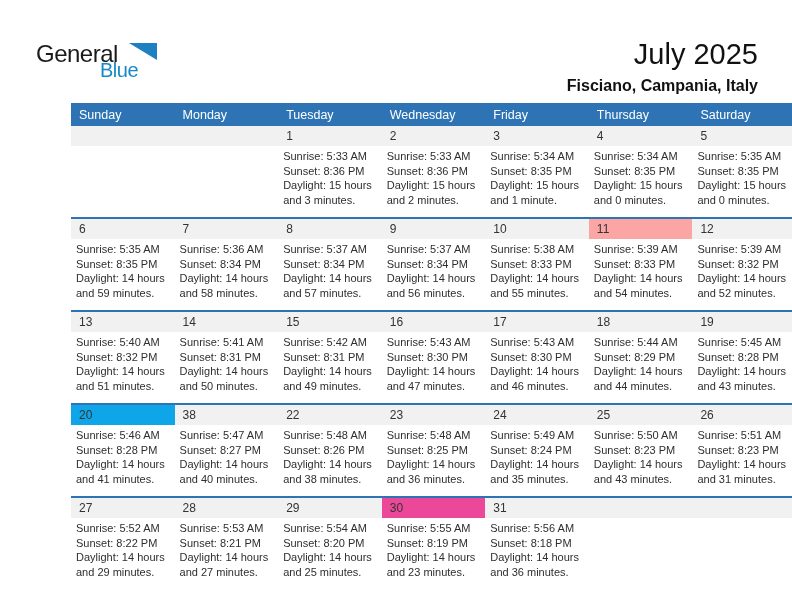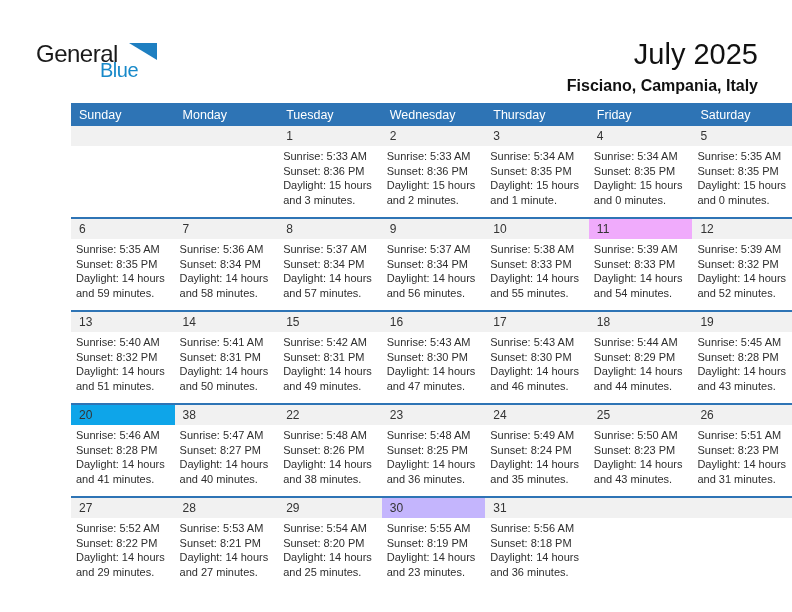--- a/index.html
+++ b/index.html
@@ -48,22 +48,22 @@
     <div class="month-title">July 2025</div>
     <div class="location">Fisciano, Campania, Italy</div>
   </div>
 
   <div class="calendar">
     <div class="weekday-row" id="weekday-row" style="background: rgb(46, 116, 181);">
         <div class="weekday-cell">Sunday</div>
         <div class="weekday-cell">Monday</div>
         <div class="weekday-cell">Tuesday</div>
         <div class="weekday-cell">Wednesday</div>
+        <div class="weekday-cell">Friday</div>
         <div class="weekday-cell">Thursday</div>
-        <div class="weekday-cell">Friday</div>
         <div class="weekday-cell">Saturday</div>
       </div>
     <div id="weeks-container">
         <div class="week-row" style="border-top-color: rgb(46, 116, 181);">
           <div class="cell">
     <div class="day-band" style="background: rgb(241, 241, 241);"></div>
     <div class="cell-body">
       <div class="cell-line"></div>
       <div class="cell-line"></div>
       <div class="cell-line"></div>
@@ -165,21 +165,21 @@
           <div class="cell">
     <div class="day-band" style="background: rgb(241, 241, 241);">10</div>
     <div class="cell-body">
       <div class="cell-line">Sunrise: 5:38 AM</div>
       <div class="cell-line">Sunset: 8:33 PM</div>
       <div class="cell-line">Daylight: 14 hours</div>
       <div class="cell-line">and 55 minutes.</div>
     </div>
   </div>
           <div class="cell">
-    <div class="day-band" style="background: #f0abfc;">11</div>
+    <div class="day-band" style="background: #fca5a5;">11</div>
     <div class="cell-body">
       <div class="cell-line">Sunrise: 5:39 AM</div>
       <div class="cell-line">Sunset: 8:33 PM</div>
       <div class="cell-line">Daylight: 14 hours</div>
       <div class="cell-line">and 54 minutes.</div>
     </div>
   </div>
           <div class="cell">
     <div class="day-band" style="background: rgb(241, 241, 241);">12</div>
     <div class="cell-body">
@@ -342,21 +342,21 @@
           <div class="cell">
     <div class="day-band" style="background: rgb(241, 241, 241);">29</div>
     <div class="cell-body">
       <div class="cell-line">Sunrise: 5:54 AM</div>
       <div class="cell-line">Sunset: 8:20 PM</div>
       <div class="cell-line">Daylight: 14 hours</div>
       <div class="cell-line">and 25 minutes.</div>
     </div>
   </div>
           <div class="cell">
-    <div class="day-band" style="background: #c4b5fd;">30</div>
+    <div class="day-band" style="background: #ec4899;">30</div>
     <div class="cell-body">
       <div class="cell-line">Sunrise: 5:55 AM</div>
       <div class="cell-line">Sunset: 8:19 PM</div>
       <div class="cell-line">Daylight: 14 hours</div>
       <div class="cell-line">and 23 minutes.</div>
     </div>
   </div>
           <div class="cell">
     <div class="day-band" style="background: rgb(241, 241, 241);">31</div>
     <div class="cell-body">

